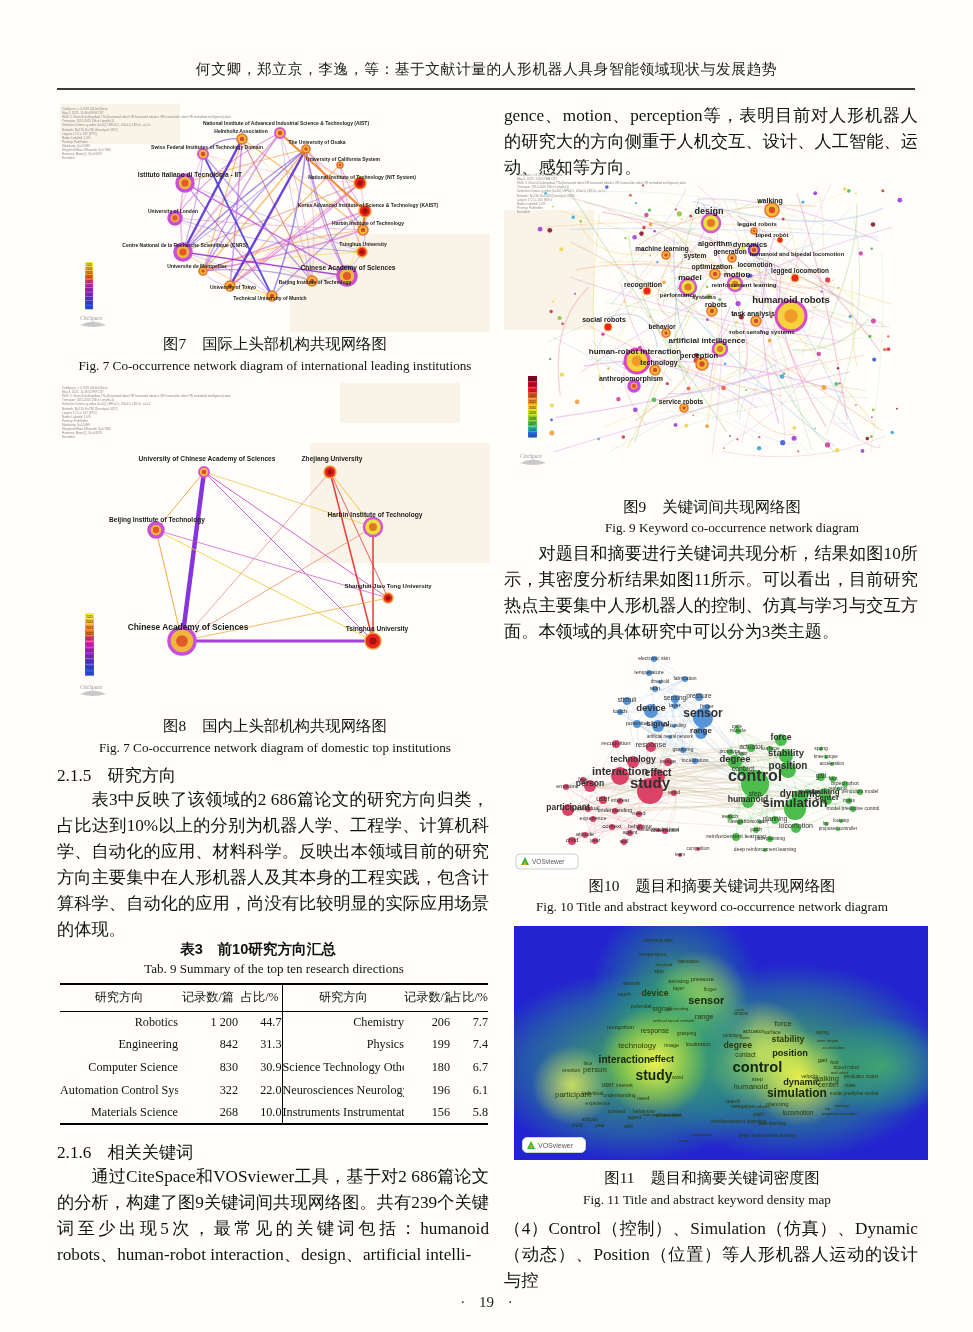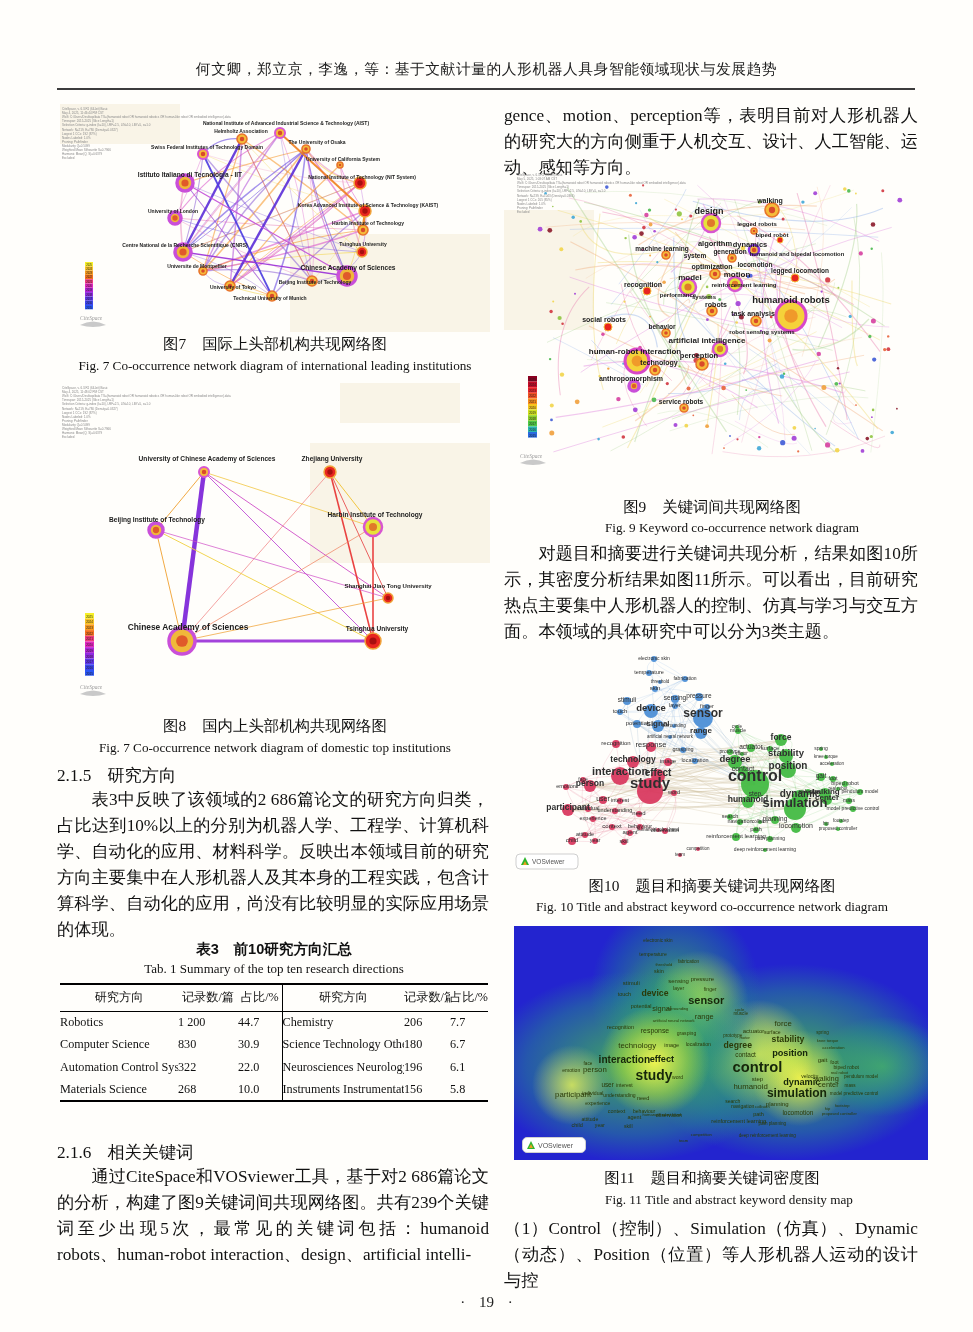--- a/index.html
+++ b/index.html
@@ -12,21 +12,21 @@
 .indent{text-indent:2em}
 .sechead{font-size:17.2px;color:#111}
 .sechead .st{margin-left:16px}
 .capzh{font-size:15.4px;text-align:center;color:#111}
 .capzh .gap{display:inline-block;width:16px}
 .capen{font-size:13.2px;text-align:center;color:#111}
 .t3title{font-family:"Liberation Sans",sans-serif;font-weight:bold;font-size:14.6px;text-align:center;color:#111}
 .t3sub{font-size:13px;text-align:center;color:#111}
 table.t3{width:428px;border-collapse:collapse;font-size:12.2px;color:#111;table-layout:fixed}
 .t3 th{font-weight:normal;border-top:2px solid #000;border-bottom:1.6px solid #000;height:27px;text-align:center;overflow:hidden;white-space:nowrap}
-.t3 td{height:22.6px;text-align:left;overflow:hidden;white-space:nowrap}
+.t3 td{height:22.6px;text-align:right;overflow:hidden;white-space:nowrap}
 .t3 tbody tr:last-child td{border-bottom:2px solid #000}
 .t3 th:nth-child(4),.t3 td:nth-child(4){border-left:1.2px solid #000}
 .fig{overflow:hidden}
 .fig svg{display:block}
 .footer{left:0;top:1294px;width:973px;text-align:center;font-size:15px;color:#222;word-spacing:10px}
 #fig11{background:
  radial-gradient(circle 55px at 34% 58%, rgba(248,248,80,.95), rgba(180,220,60,.55) 60%, rgba(0,0,0,0) 100%),
  radial-gradient(circle 40px at 14% 68%, rgba(225,238,90,.85), rgba(0,0,0,0) 100%),
  radial-gradient(ellipse 150px 95px at 29% 60%, rgba(70,185,80,.9), rgba(40,150,130,.45) 72%, rgba(0,0,0,0) 100%),
  radial-gradient(circle 48px at 45% 31%, rgba(170,225,80,.9), rgba(0,0,0,0) 100%),
@@ -348,22 +348,22 @@
 <div class="abs capzh" style="left:60px;top:716px;width:430px">
   <span>图8</span><span class="gap"></span><span>国内上头部机构共现网络图</span>
 </div>
 <div class="abs capen" style="left:55px;top:740px;width:440px">Fig. 7  Co-occurrence network diagram of domestic top institutions</div>
 
 <div class="abs sechead" style="left:57px;top:763px">
   <span>2.1.5</span><span class="st">研究方向</span>
 </div>
 <div class="abs para indent" style="left:57px;top:787px;width:432px">表3中反映了该领域的2 686篇论文的研究方向归类，占比达到10%以上的分别为机器人学、工程学、计算机科学、自动化的应用、材料科学。反映出本领域目前的研究方向主要集中在人形机器人及其本身的工程实践，包含计算科学、自动化的应用，尚没有比较明显的实际应用场景的体现。</div>
 
-<div class="abs t3title" style="left:60px;top:940px;width:428px">表3　前10研究方向汇总</div>
-<div class="abs t3sub" style="left:60px;top:961px;width:428px">Tab. 1  Summary of the top ten research directions</div>
+<div class="abs t3title" style="left:44px;top:940px;width:428px">表3　前10研究方向汇总</div>
+<div class="abs t3sub" style="left:60px;top:961px;width:428px">Tab. 9  Summary of the top ten research directions</div>
 <table class="abs t3" style="left:60px;top:983px">
   <colgroup>
       <col style="width:118px">
       <col style="width:60px">
       <col style="width:44px">
       <col style="width:122px">
       <col style="width:46px">
       <col style="width:38px">
     </colgroup>
   <thead>
@@ -377,20 +377,28 @@
       </tr>
     </thead>
   <tbody>
       <tr>
         <td>Robotics</td>
         <td>1 200</td>
         <td>44.7</td>
         <td>Chemistry</td>
         <td>206</td>
         <td>7.7</td>
+      </tr>
+      <tr>
+        <td>Engineering</td>
+        <td>842</td>
+        <td>31.3</td>
+        <td>Physics</td>
+        <td>199</td>
+        <td>7.4</td>
       </tr>
       <tr>
         <td>Computer Science</td>
         <td>830</td>
         <td>30.9</td>
         <td>Science Technology Other Topics</td>
         <td>180</td>
         <td>6.7</td>
       </tr>
       <tr>
@@ -1365,17 +1373,17 @@
     <span class="dword" style="left: 328.2px; top: 179px; font-size: 4.1px; color: rgb(43, 58, 8);">footstep</span>
     <span class="dword" style="left: 313.5px; top: 182px; font-size: 4.1px; color: rgb(43, 58, 8);">hip</span>
     <div class="voslogo">
       <span class="tri"></span>
       <span>VOSviewer</span>
     </div>
   </div>
 <div class="abs capzh" style="left:504px;top:1168px;width:416px">
   <span>图11</span><span class="gap"></span><span>题目和摘要关键词密度图</span>
 </div>
-<div class="abs capen" style="left:521px;top:1192px;width:416px">Fig. 11  Title and abstract keyword density map</div>
+<div class="abs capen" style="left:499px;top:1192px;width:416px">Fig. 11  Title and abstract keyword density map</div>
 
-<div class="abs para" style="left:504px;top:1216px;width:414px">（1）Control（控制）、Simulation（仿真）、Dynamic（动态）、Position（位置）等人形机器人运动的设计与控</div>
+<div class="abs para" style="left:504px;top:1216px;width:414px">（4）Control（控制）、Simulation（仿真）、Dynamic（动态）、Position（位置）等人形机器人运动的设计与控</div>
 
 <div class="abs footer">· 19 ·</div>
 
 </body></html>

